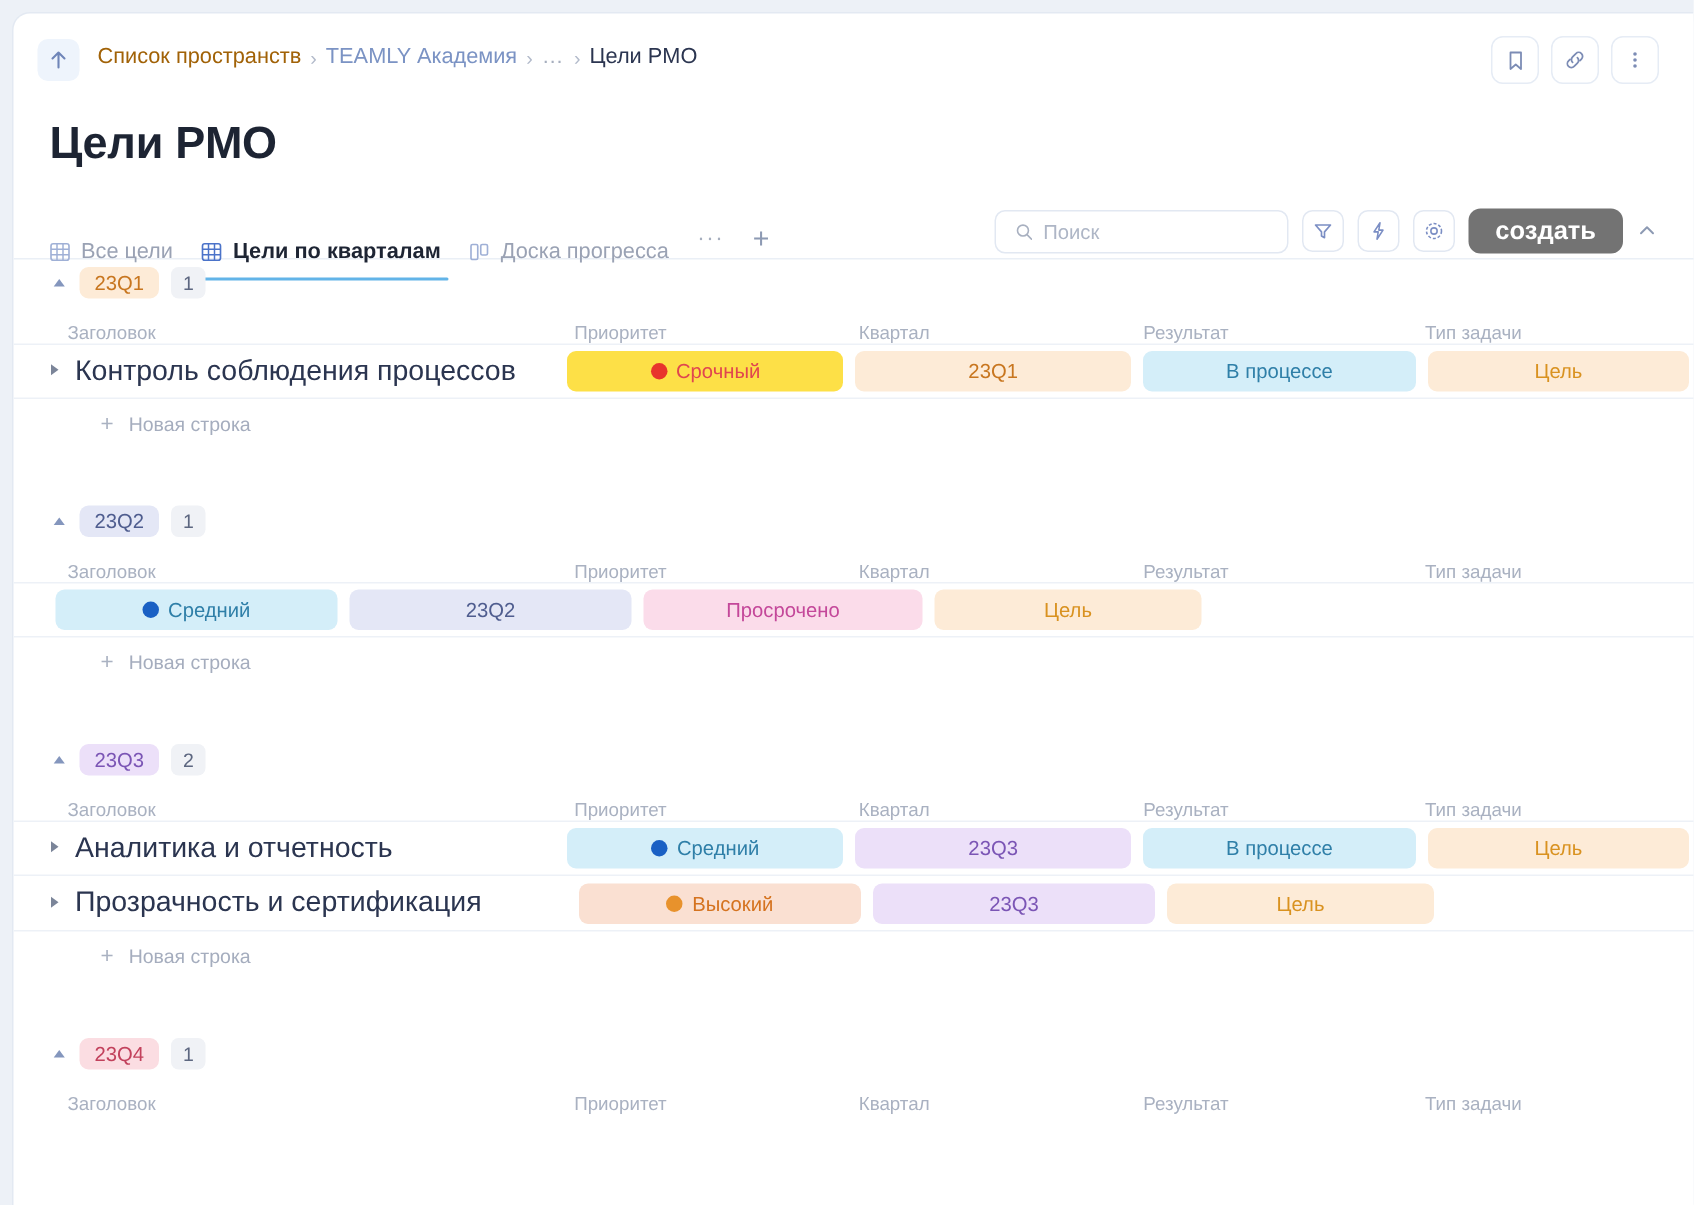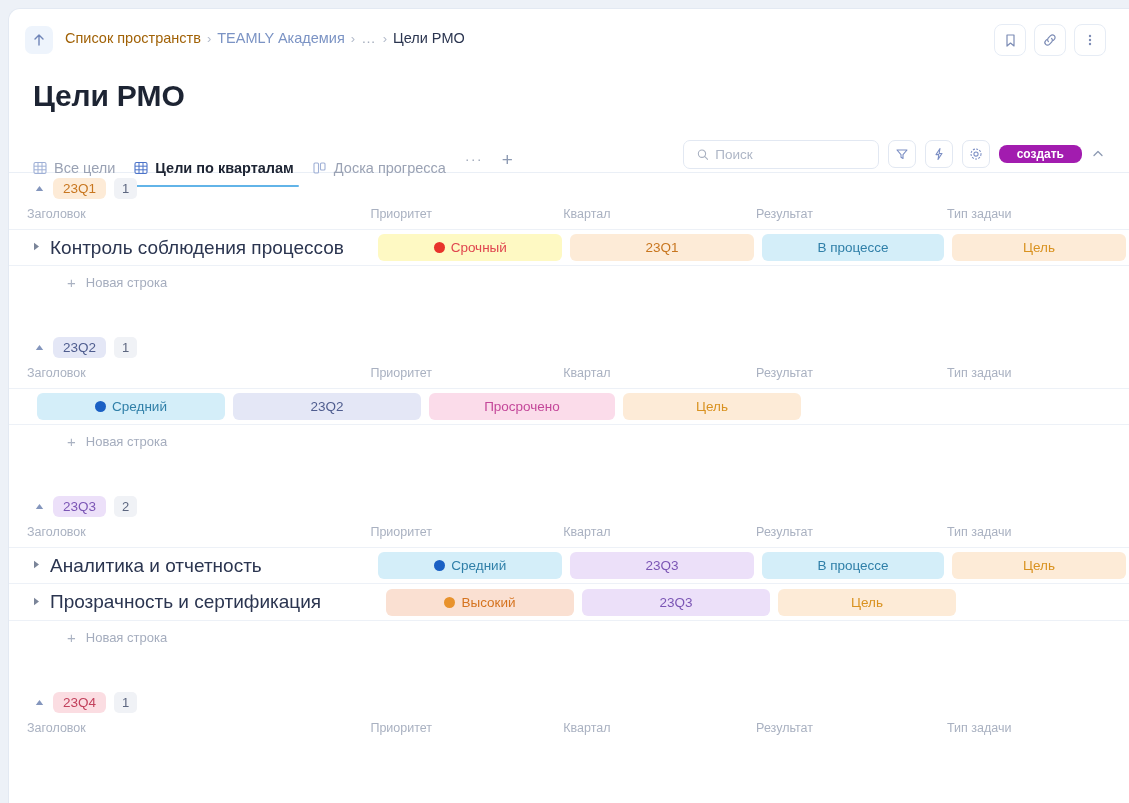--- a/index.html
+++ b/index.html
@@ -100,23 +100,23 @@
     font-family: "Liberation Sans", sans-serif;
     background: transparent;
   }
   .search-box input::placeholder { color: #aeb6c6; }
   .tool-icon {
     width: 28px; height: 28px; border-radius: 7px;
     border: 1px solid #e2e8f2; background: #fff;
     display: flex; align-items:center; justify-content:center; cursor:pointer;
   }
   .create-btn {
-    height: 18px; padding: 0 18px; border-radius: 8px;
-    background: #a21caf; color: #ffffff;
-    font-size: 12px; font-weight: 600;
+    height: 30px; padding: 0 18px; border-radius: 8px;
+    background: #737373; color: #ffffff;
+    font-size: 17px; font-weight: 600;
     display: flex; align-items: center; justify-content: center;
     cursor: pointer; border: none;
     font-family: "Liberation Sans", sans-serif;
   }
   .collapse-chev { color:#8d9ab3; cursor:pointer; display:flex; align-items:center; }
 
   
   .content {
     position: absolute; left: 0; top: 164px; width: 1121px; height: 639px;
     overflow: hidden;
@@ -135,22 +135,22 @@
     font-weight: 400;
   }
   .group-count {
     font-size: 13px; color: #5d6780;
     background: #f0f2f6; border-radius: 5px;
     padding: 3px 8px; min-width: 22px; text-align:center;
   }
 
   .tbl { width: 1121px; }
   .col-head {
-    display: flex; height: 26px; align-items: flex-start;
-    padding-left: 18px; padding-top: 4px;
+    display: flex; height: 26px; align-items: flex-end;
+    padding-left: 36px; padding-top: 4px;
   }
   .col-head .ch { font-size: 12.5px; color: #a9b1c1; }
   .row {
     display: flex; align-items: center; height: 37px;
     padding-left: 24px;
     border-top: 1px solid #edf1f7;
     border-bottom: 1px solid #edf1f7;
   }
   .row + .row { border-top: none; }
   .c-title { display:flex; align-items:center; gap:10px; }
@@ -310,21 +310,21 @@
               <div class="ch" style="width:186px">Тип задачи</div>
             </div>
             <div class="row">
               <div class="c-title" style="width:349px">
                 <span class="row-caret"><svg width="7" height="9" viewBox="0 0 7 9">
                     <path d="M1 0.8 L6 4.5 L1 8.2 Z" fill="#7b8599"></path>
                   </svg></span>
                 <span class="row-title">Контроль соблюдения процессов</span>
               </div>
               <div class="cell-pad" style="width:196px">
-                <div class="pill" style="background:#fef9c3;color:#e0464f">
+                <div class="pill" style="background:#fde047;color:#e0464f">
                   <span class="dot" style="background:#e8342c"></span>
                   <span>Срочный</span>
                 </div>
               </div>
               <div class="cell-pad" style="width:196px">
                 <div class="pill" style="background:#fdebd7;color:#c8761f">
                   <span>23Q1</span>
                 </div>
               </div>
               <div class="cell-pad" style="width:194px">

